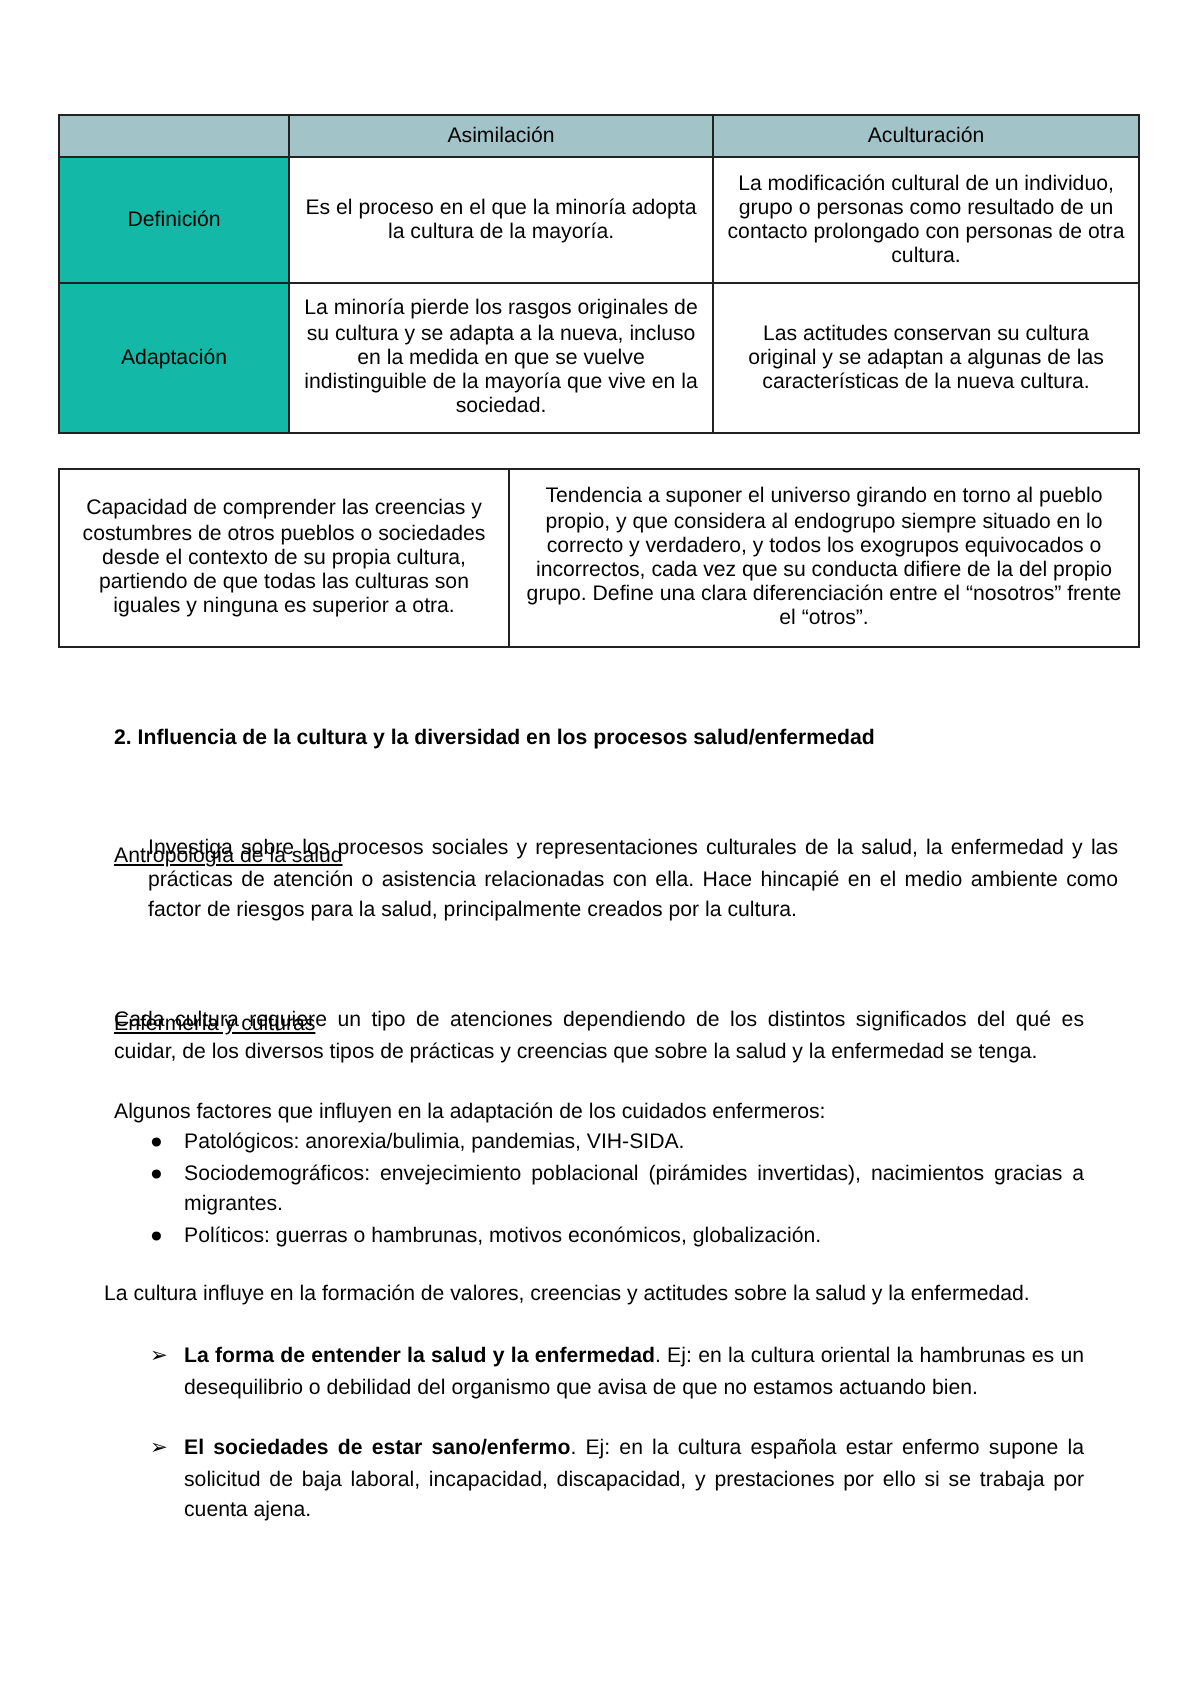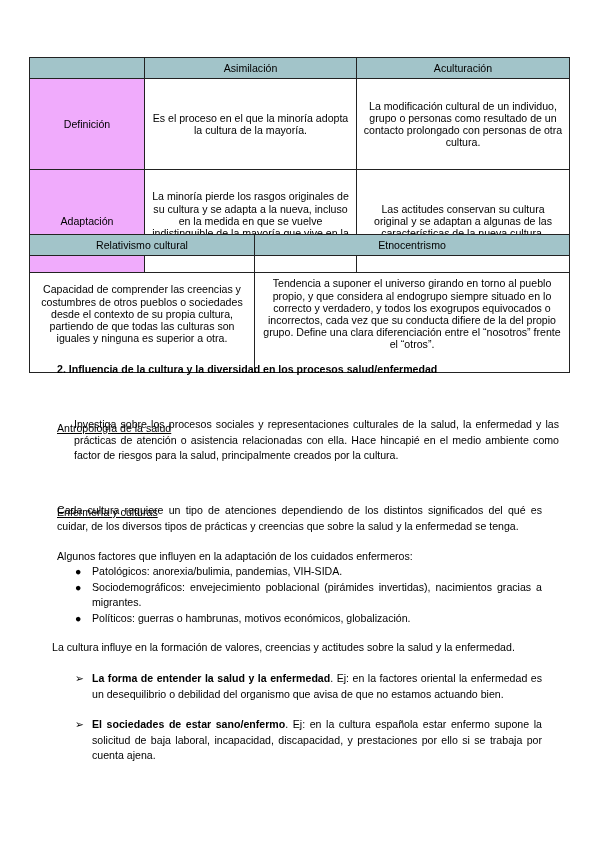--- a/index.html
+++ b/index.html
@@ -1,22 +1,22 @@
 <!DOCTYPE html>
 <html><head>
 <meta charset="utf-8">
 <style>
   html, body { margin: 0; padding: 0; background: #ffffff; }
   body { width: 600px; height: 848px; position: relative; overflow: hidden;
          font-family: "Liberation Sans", sans-serif; color: #000; font-size: 10.6px; }
   table { border-collapse: collapse; position: absolute; table-layout: fixed; }
   td, th { border: 1px solid #222; text-align: center; vertical-align: middle;
-           padding: 16px 6px; line-height: 12.2px; font-weight: normal; }
+           padding: 2px 6px; line-height: 12.2px; font-weight: normal; }
   .hdr { background: #a2c4c9; }
-  .rowhdr { background: #f0abfc; }
+  .rowhdr { background: #14b8a6; }
   #t1 { left: 29px; top: 57px; width: 540px; }
   #t1 col.c0 { width: 115px; }
   #t1 col.c1 { width: 212px; }
   #t1 col.c2 { width: 213px; }
   #t1 tr.h td { height: 20px; padding: 0 6px; margin-top: 48px; }
   #t1 tr.r1 td { height: 58px; }
   #t1 tr.r2 td { height: 70px; margin-top: 36px; }
   #t2 { left: 29px; top: 234px; width: 540px; }
   #t2 col.c0 { width: 225px; }
   #t2 col.c1 { width: 315px; }
@@ -60,24 +60,20 @@
   </tr>
 </tbody>
   </table>
 
 <table id="t2">
   <colgroup>
       <col class="c0">
       <col class="c1">
     </colgroup>
   <tbody>
-      <tr class="h">
-    <td class="hdr">Relativismo cultural</td>
-    <td class="hdr">Etnocentrismo</td>
-  </tr>
   <tr class="r1">
     <td>Capacidad de comprender las creencias y costumbres de otros pueblos o sociedades desde el contexto de su propia cultura, partiendo de que todas las culturas son iguales y ninguna es superior a otra.</td>
     <td>Tendencia a suponer el universo girando en torno al pueblo propio, y que considera al endogrupo siempre situado en lo correcto y verdadero, y todos los exogrupos equivocados o incorrectos, cada vez que su conducta difiere de la del propio grupo. Define una clara diferenciación entre el “nosotros” frente el “otros”.</td>
   </tr>
 </tbody>
   </table>
 
 <div class="body" style="top:362px;">
   <span class="heading">2. Influencia de la cultura y la diversidad en los procesos salud/enfermedad</span>
 </div>
@@ -101,16 +97,16 @@
     <li><span class="dot">●</span><span>Patológicos: anorexia/bulimia, pandemias, VIH-SIDA.</span></li>
     <li><span class="dot">●</span><span>Sociodemográficos: envejecimiento poblacional (pirámides invertidas), nacimientos gracias a migrantes.</span></li>
     <li><span class="dot">●</span><span>Políticos: guerras o hambrunas, motivos económicos, globalización.</span></li>
   </ul>
 </div>
 
 <div class="body" style="top:640px; left:52px; width:492px;">La cultura influye en la formación de valores, creencias y actitudes sobre la salud y la enfermedad.</div>
 
 <div class="body" style="top:671px;">
   <ul class="arrows">
-    <li><span class="arr">➢</span><b>La forma de entender la salud y la enfermedad</b><span>. Ej: en la factores oriental la enfermedad es un desequilibrio o debilidad del organismo que avisa de que no estamos actuando bien.</span></li>
+    <li><span class="arr">➢</span><b>La forma de entender la salud y la enfermedad</b><span>. Ej: en la cultura oriental la hambrunas es un desequilibrio o debilidad del organismo que avisa de que no estamos actuando bien.</span></li>
     <li><span class="arr">➢</span><b>El sociedades de estar sano/enfermo</b><span>. Ej: en la cultura española estar enfermo supone la solicitud de baja laboral, incapacidad, discapacidad, y prestaciones por ello si se trabaja por cuenta ajena.</span></li>
   </ul>
 </div>
 
 </body></html>

